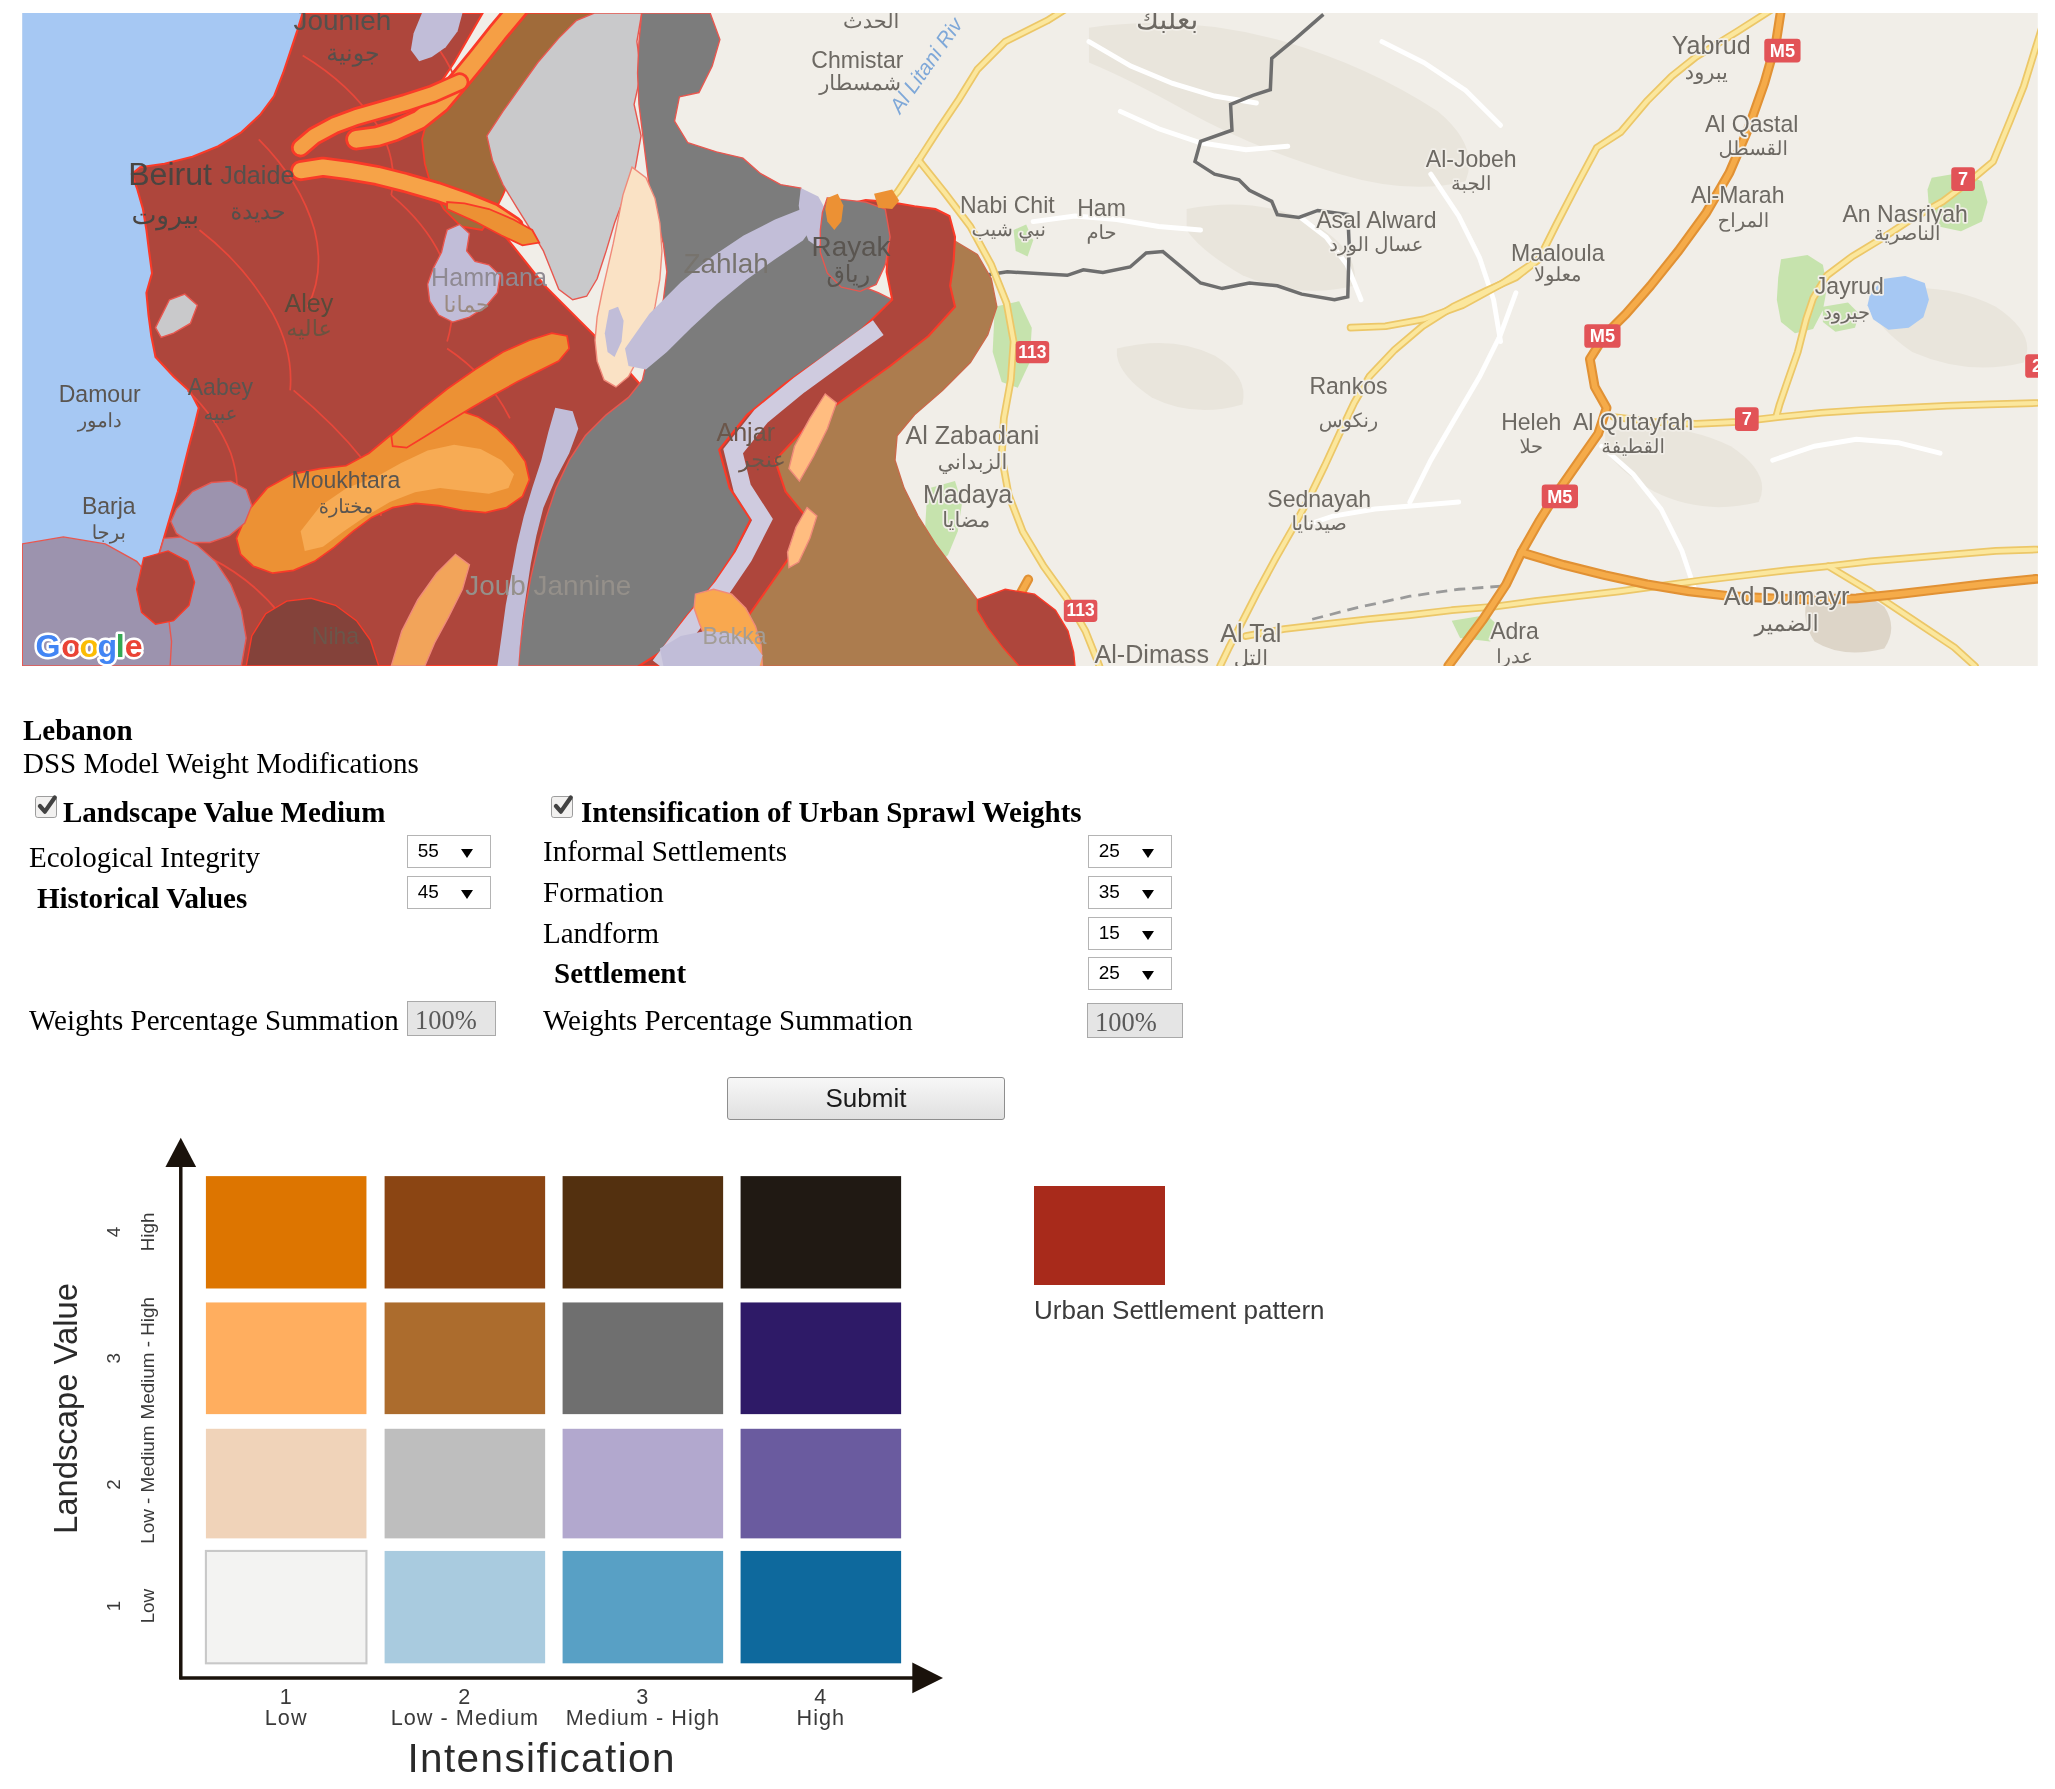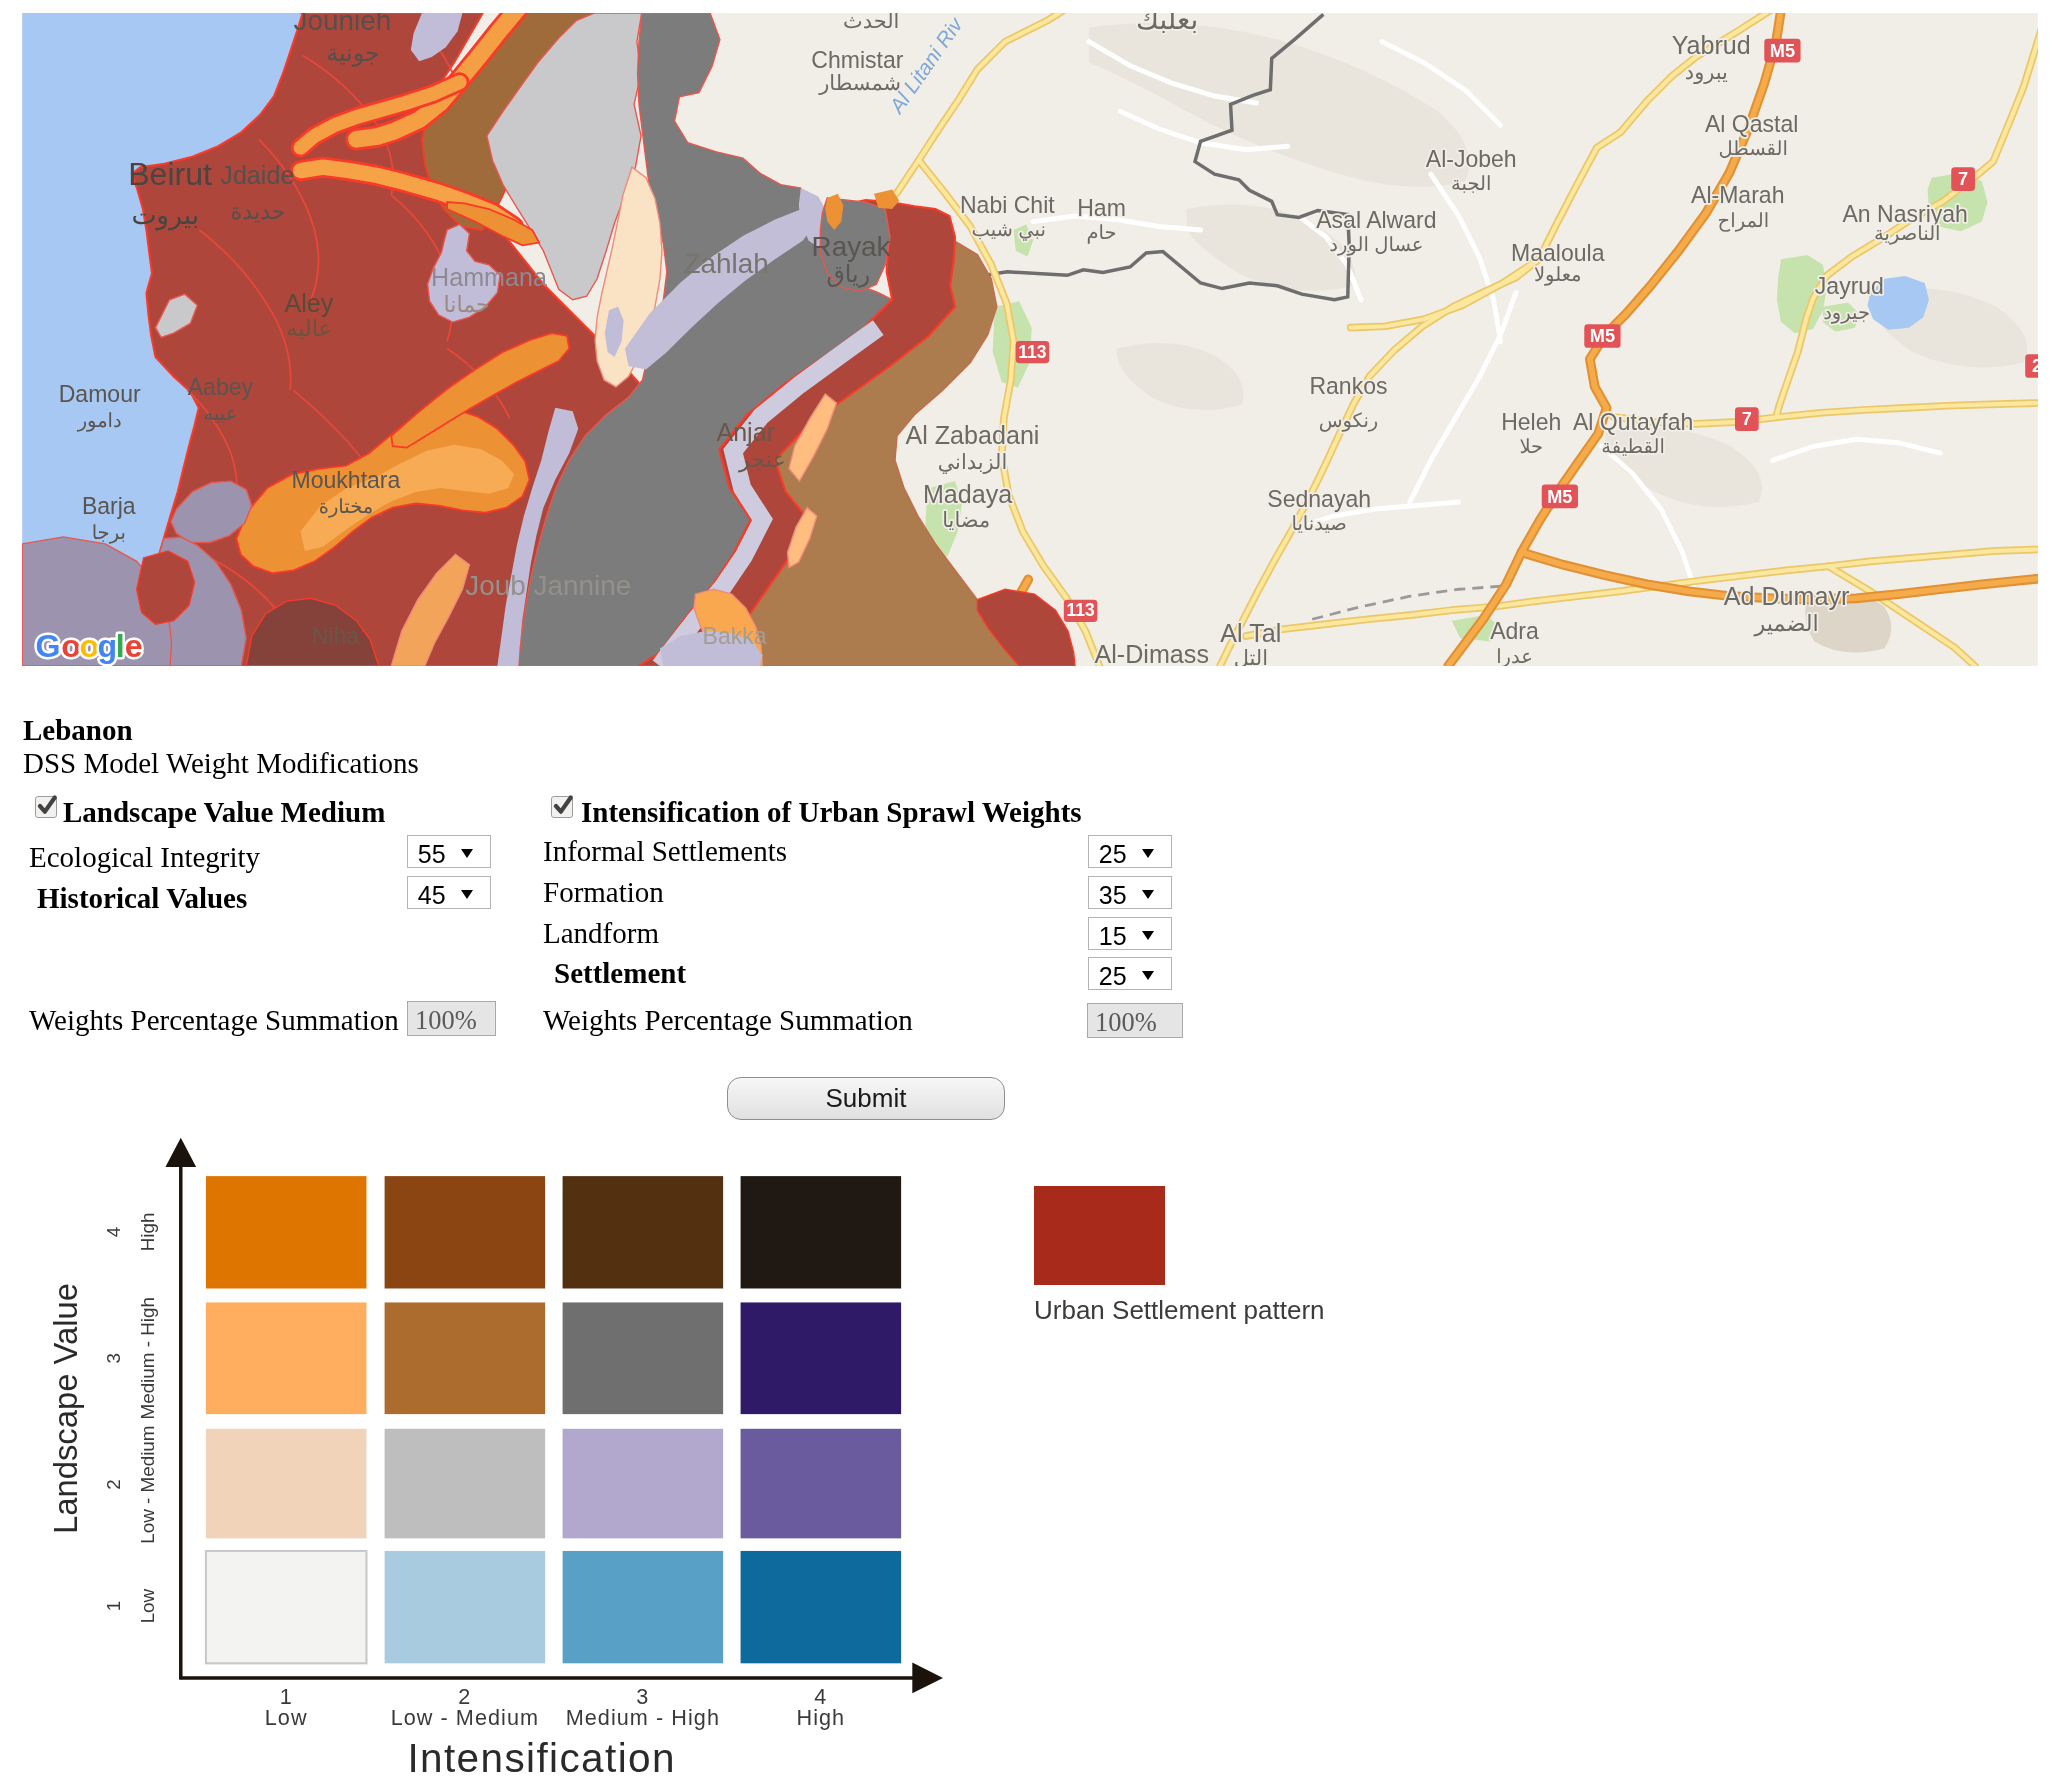--- a/index.html
+++ b/index.html
@@ -1,19 +1,19 @@
 <!DOCTYPE html>
 <html style="font-size:11px"><head>
 <meta charset="utf-8">
 <style>
   html,body{margin:0;padding:0;background:#fff;}
   body{width:2056px;height:1789px;position:relative;font-family:"Liberation Serif",serif;}
   .abs{position:absolute;}
   .selbox{position:absolute;width:84px;height:33px;background:#fff;border:1.4px solid #b4b4b4;box-sizing:border-box;}
-  .selbox .v{position:absolute;left:9.8px;top:4.2px;font-family:"Liberation Sans",sans-serif;font-size:25px;color:#000;}
+  .selbox .v{position:absolute;left:9.8px;top:4.2px;font-family:"Liberation Sans",sans-serif;font-size:19px;color:#000;}
   .selbox .a{position:absolute;right:16.7px;top:13.3px;width:0;height:0;border-left:6.3px solid transparent;border-right:6.3px solid transparent;border-top:9px solid #000;}
   .inbox{position:absolute;width:89px;height:35px;background:#e5e5e5;border:1.4px solid #a9a9a9;box-sizing:border-box;}
   .inbox .v{position:absolute;left:7px;top:2.8px;font-size:26.5px;color:#5a5a5a;}
   .cb{position:absolute;width:21.6px;height:21.6px;background:#f2f1f0;border:1.4px solid #9d9d9d;border-radius:2.8px;box-sizing:border-box;}
   .lbl{position:absolute;font-size:29px;color:#000;white-space:nowrap;}
   .blbl{position:absolute;font-size:29px;font-weight:bold;color:#000;white-space:nowrap;}
 </style>
 </head>
 <body>
 
@@ -326,21 +326,21 @@
     <span class="a"></span>
   </div>
 <div class="selbox" style="left:1088px;top:957px;">
     <span class="v">25</span>
     <span class="a"></span>
   </div>
 <div class="inbox" style="left:1087px;top:1003px;width:96px;">
     <span class="v">100%</span>
   </div>
 
-<div class="abs" style="left:727px;top:1077px;width:278px;height:43px;background:linear-gradient(#f7f7f7,#e0e0e0);border:1.4px solid #8e8e8e;border-radius:14px;box-sizing:border-box;text-align:center;">
+<div class="abs" style="left:727px;top:1077px;width:278px;height:43px;background:linear-gradient(#f7f7f7,#e0e0e0);border:1.4px solid #8e8e8e;border-radius:3px;box-sizing:border-box;text-align:center;">
   <span style="font-family:'Liberation Sans',sans-serif;font-size:26px;color:#1a1a1a;line-height:40px;">Submit</span>
 </div>
 
 <div class="abs" style="left:0px;top:1130px;width:1047px;height:659px;">
 <svg width="1047" height="659" viewBox="0 1620 1500 944" font-family="Liberation Sans,sans-serif">
 
   <line x1="259" y1="1660" x2="259" y2="2407" stroke="#1a120b" stroke-width="5"></line>
   <line x1="257" y1="2405" x2="1315" y2="2405" stroke="#1a120b" stroke-width="5"></line>
   <polygon points="259,1631 237,1673 281,1673" fill="#1a120b"></polygon>
   <polygon points="1351,2405 1307,2383 1307,2427" fill="#1a120b"></polygon>

